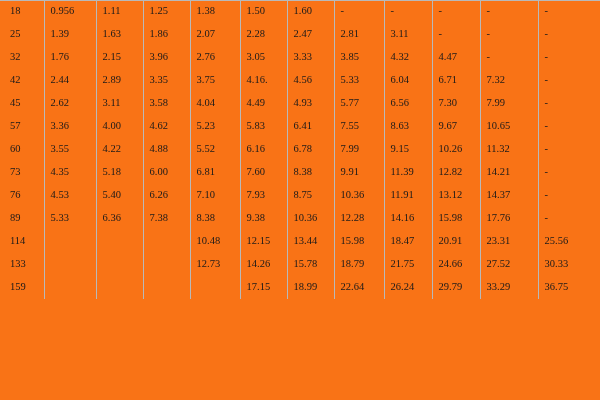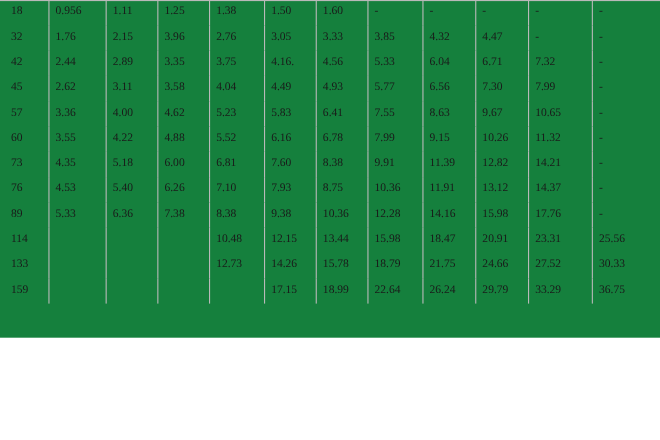--- a/index.html
+++ b/index.html
@@ -10,24 +10,24 @@
     width: 600px;
     height: 400px;
     background: #ffffff;
     font-family: "Liberation Serif", serif;
     overflow: hidden;
   }
 
   .sheet {
     position: relative;
     width: 600px;
-    height: 307px;
+    height: 400px;
     box-sizing: border-box;
     padding: 0;
-    background: #15803d;
+    background: #f97316;
   }
 
   table.data-table {
     border-collapse: collapse;
     table-layout: fixed;
     width: 600px;
     margin: 0;
   }
 
   table.data-table td {
@@ -103,20 +103,34 @@
         <td>1.38</td>
         <td>1.50</td>
         <td>1.60</td>
         <td>-</td>
         <td>-</td>
         <td>-</td>
         <td>-</td>
         <td class="last">-</td>
       </tr>
       <tr>
+        <td class="c0">25</td>
+        <td>1.39</td>
+        <td>1.63</td>
+        <td>1.86</td>
+        <td>2.07</td>
+        <td>2.28</td>
+        <td>2.47</td>
+        <td>2.81</td>
+        <td>3.11</td>
+        <td>-</td>
+        <td>-</td>
+        <td class="last">-</td>
+      </tr>
+      <tr>
         <td class="c0">32</td>
         <td>1.76</td>
         <td>2.15</td>
         <td>3.96</td>
         <td>2.76</td>
         <td>3.05</td>
         <td>3.33</td>
         <td>3.85</td>
         <td>4.32</td>
         <td>4.47</td>

